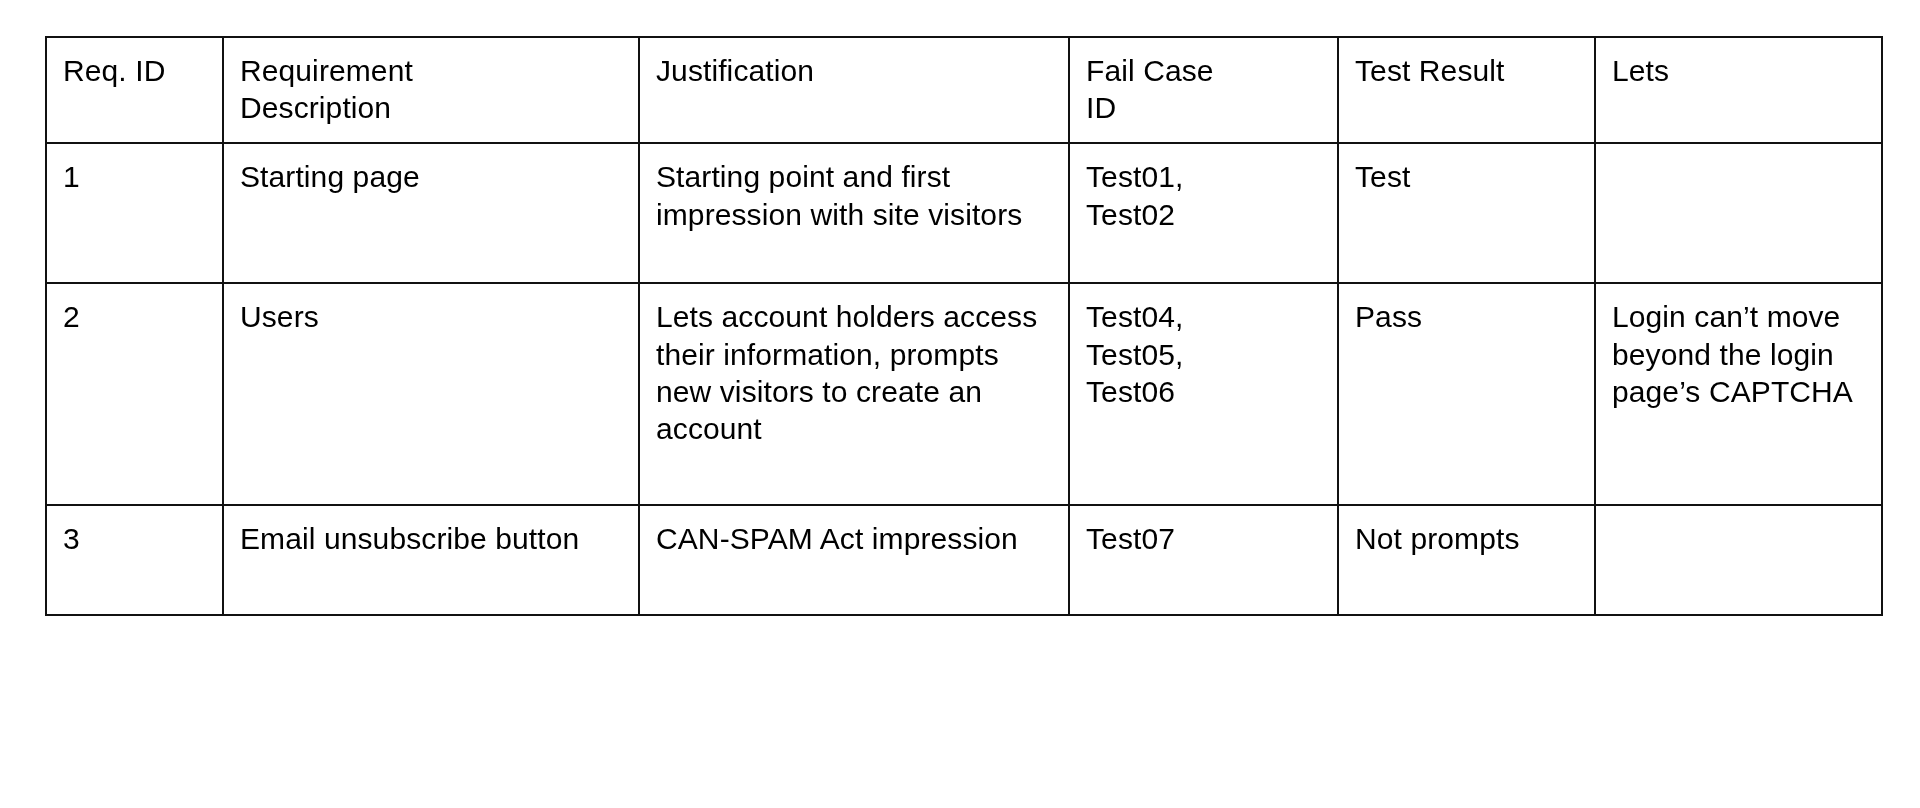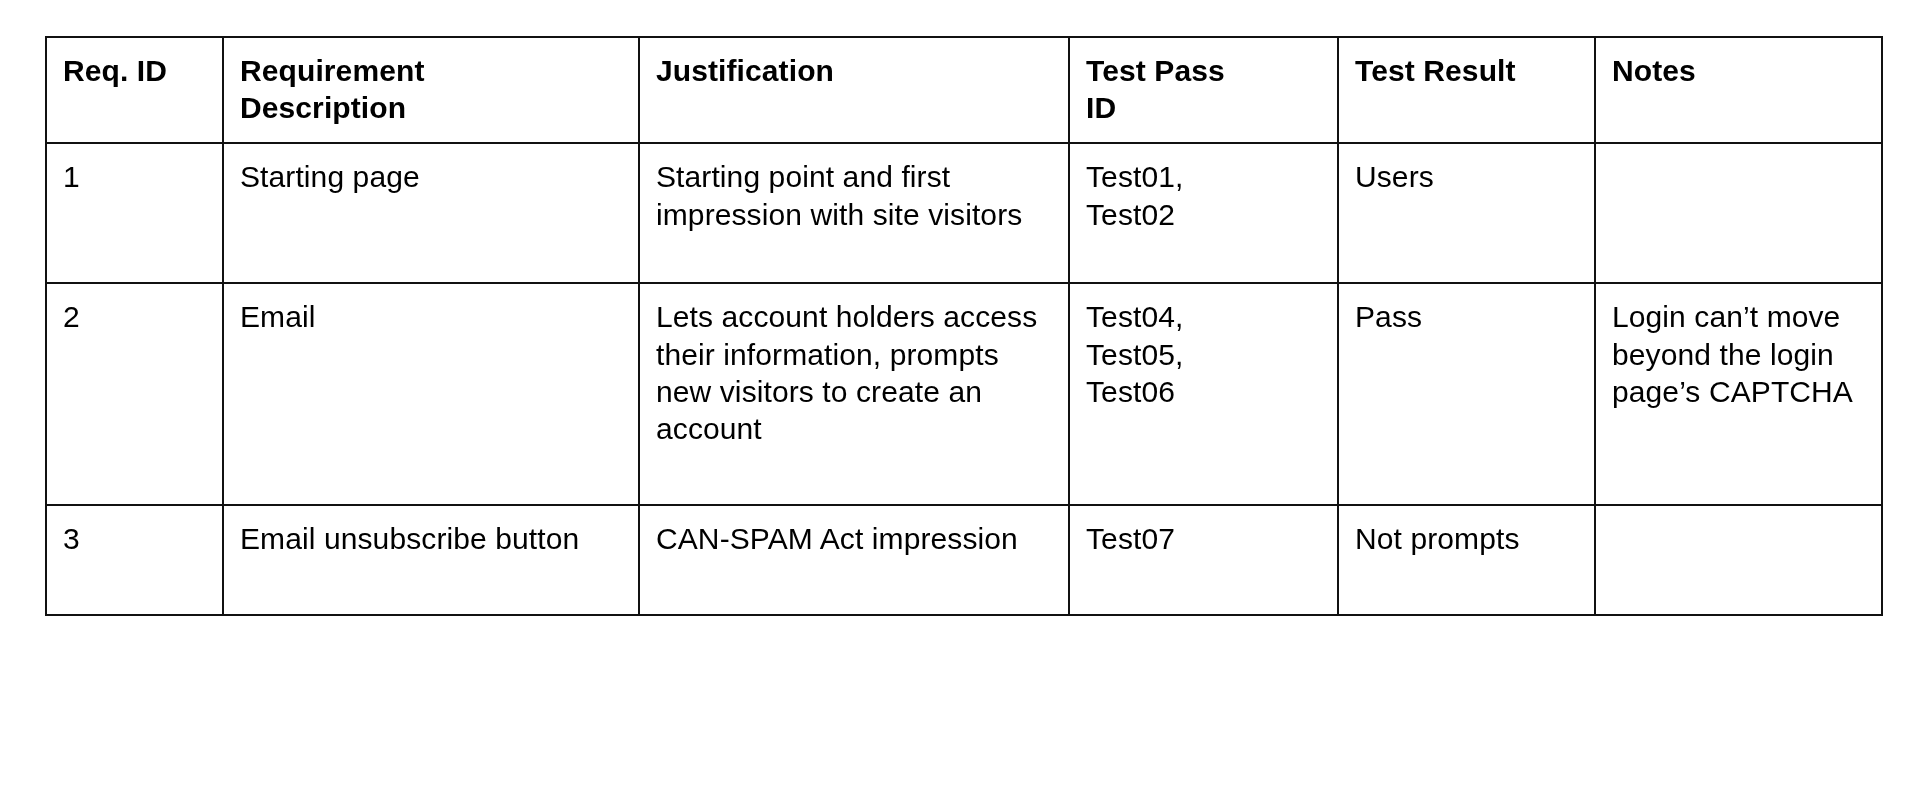--- a/index.html
+++ b/index.html
@@ -38,21 +38,21 @@
     vertical-align: top;
     padding: 14px 16px 16px 16px;
     font-size: 30px;
     line-height: 1.24;
     letter-spacing: 0.1px;
     text-align: left;
     white-space: pre-line;
     word-wrap: break-word;
   }
   table.req-table th {
-    font-weight: bold;
+    font-weight: normal;
   }
   table.req-table td {
     font-weight: normal;
   }
   
   .col-reqid      { width: 177px; }
   .col-desc       { width: 416px; }
   .col-just       { width: 430px; }
   .col-testcase   { width: 269px; }
   .col-testresult { width: 257px; }
@@ -77,39 +77,39 @@
         <col class="col-testcase">
         <col class="col-testresult">
         <col class="col-notes">
       </colgroup>
       <thead>
         <tr class="row-h">
           <th>Req. ID</th>
           <th>Requirement
 Description</th>
           <th>Justification</th>
-          <th>Test Pass
+          <th>Fail Case
 ID</th>
           <th>Test Result</th>
-          <th>Notes</th>
+          <th>Lets</th>
         </tr>
       </thead>
       <tbody>
         <tr class="row-1">
           <td>1</td>
           <td>Starting page</td>
           <td>Starting point and first impression with site visitors</td>
           <td>Test01,
 Test02</td>
-          <td>Users</td>
+          <td>Test</td>
           <td class="cell-empty"></td>
         </tr>
         <tr class="row-2">
           <td>2</td>
-          <td>Email</td>
+          <td>Users</td>
           <td>Lets account holders access their information, prompts new visitors to create an account</td>
           <td>Test04,
 Test05,
 Test06</td>
           <td>Pass</td>
           <td>Login can’t move beyond the login page’s CAPTCHA</td>
         </tr>
         <tr class="row-3">
           <td>3</td>
           <td>Email unsubscribe button</td>

